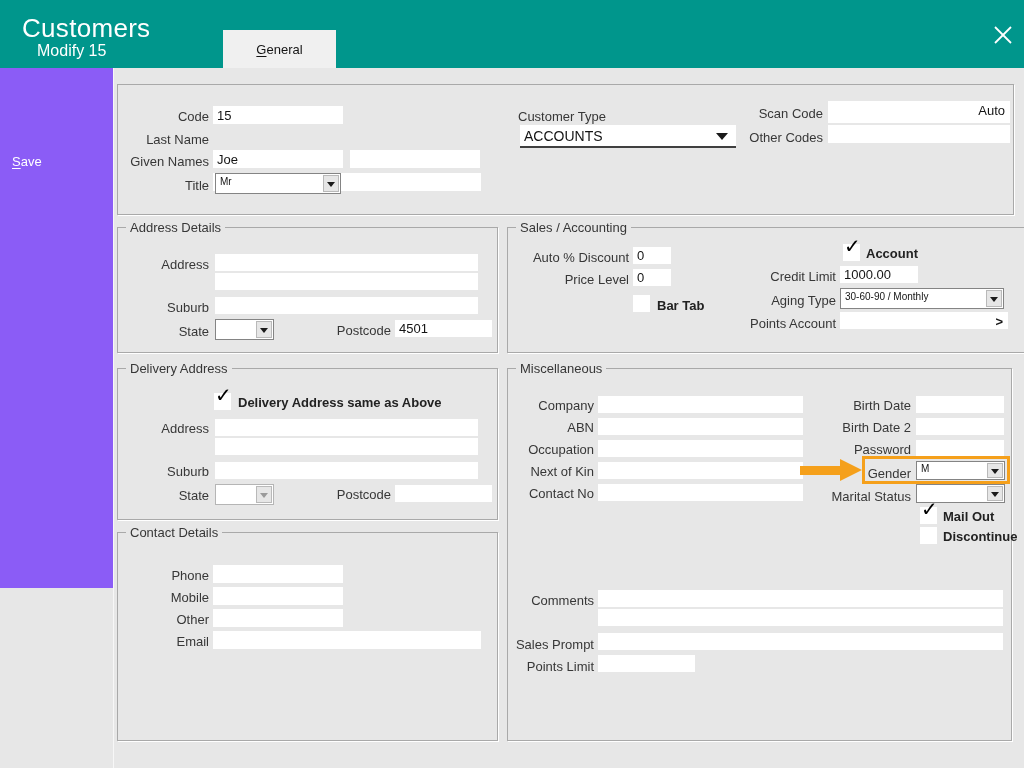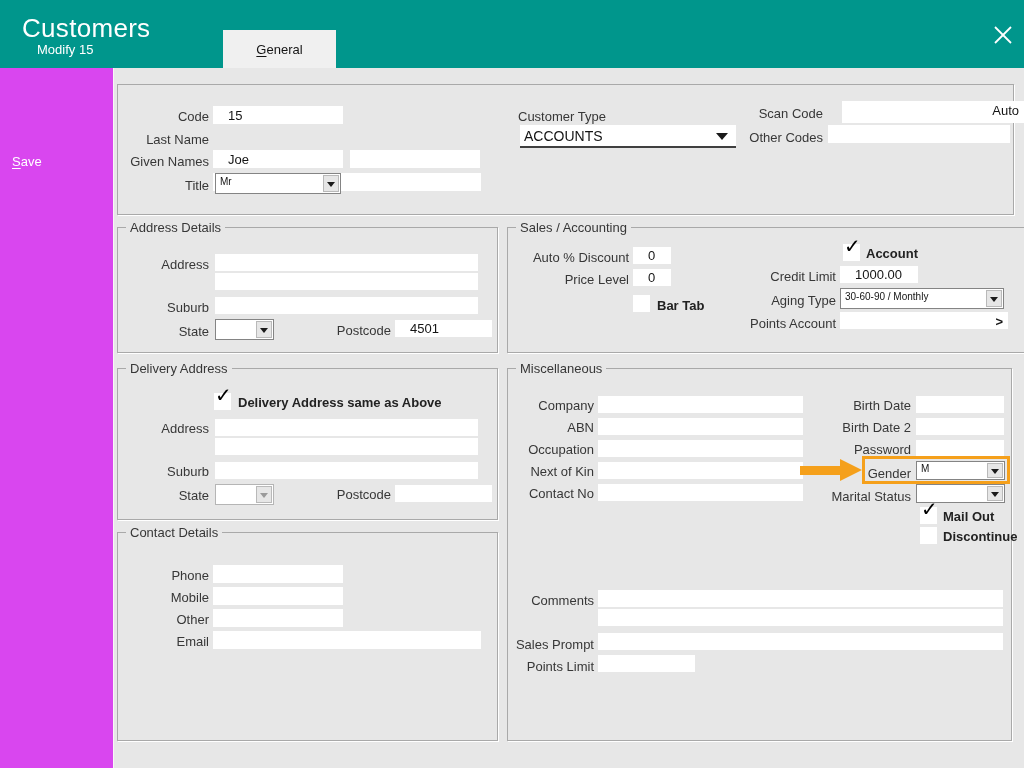--- a/index.html
+++ b/index.html
@@ -3,44 +3,44 @@
 <meta charset="utf-8">
 <style>
   * { margin:0; padding:0; box-sizing:border-box; }
   html,body { width:1024px; height:768px; }
   body { font-family:"Liberation Sans", sans-serif; }
   #app { position:relative; width:1024px; height:768px; background:#E7E7E7; overflow:hidden; }
 
   
   .header { position:absolute; left:0; top:0; width:1024px; height:68px; background:#00968C; }
   .win-title { position:absolute; left:22px; top:13px; font-size:26px; color:#fff; letter-spacing:.3px; }
-  .win-subtitle { position:absolute; left:37px; top:42px; font-size:13px; color:#fff; }
+  .win-subtitle { position:absolute; left:37px; top:42px; font-size:16px; color:#fff; }
   .tab { position:absolute; top:30px; height:38px; display:flex; align-items:center; justify-content:center; font-size:13px; cursor:default; }
   .tab-active { left:223px; width:113px; background:#F0F0F0; color:#141414; }
   .tab-idle { left:336px; width:112px; background:transparent; color:#fff; }
   .close-btn { position:absolute; left:986px; top:20px; width:34px; height:30px; display:flex; align-items:center; justify-content:center; }
 
   
-  .sidebar { position:absolute; left:0; top:68px; width:113px; height:700px; background:#d946ef; }
+  .sidebar { position:absolute; left:0; top:68px; width:113px; height:520px; background:#8b5cf6; }
   .save-item { position:absolute; left:12px; top:86px; font-size:13px; color:#fff; }
 
   
   .content { position:absolute; left:113px; top:68px; width:911px; height:700px; background:#E7E7E7; border-left:1px solid #F7F7F7; }
 
   
   .grp { position:absolute; border:1px solid #A9A9A9; box-shadow:1px 1px 0 #FFFFFF; }
   .legend { position:absolute; top:-8px; left:8px; background:#E7E7E7; padding:0 4px; font-size:13px; color:#373737; line-height:15px; white-space:nowrap; }
 
   
   .lb { position:absolute; font-size:13px; color:#373737; text-align:right; white-space:nowrap; line-height:15px; }
   .lb-l { text-align:left; }
   .chklbl { position:absolute; font-size:13px; font-weight:600; color:#222; white-space:nowrap; line-height:15px; }
 
   
-  .in { position:absolute; border:0; outline:none; background:#fff; font-family:"Liberation Sans",sans-serif; font-size:13px; color:#141414; padding:0 15px; }
+  .in { position:absolute; border:0; outline:none; background:#fff; font-family:"Liberation Sans",sans-serif; font-size:13px; color:#141414; padding:0 4px; }
   .fldwrap { position:absolute; background:#fff; }
   .fldwrap .in { left:0; top:0; width:100%; height:100%; background:transparent; }
   .suffix { position:absolute; right:5px; top:2px; font-size:13px; color:#141414; }
   .suffix-btn { font-weight:600; }
 
   
   .combo { position:absolute; background:#fff; border:1px solid #848484; }
   .cval { position:absolute; left:4px; top:2px; font-size:10px; color:#141414; white-space:nowrap; }
   .cbtn { position:absolute; right:1px; top:1px; bottom:1px; width:16px; background:#E6E6E6; border:1px solid #B9B9B9; display:flex; align-items:center; justify-content:center; }
   .tri { width:0; height:0; border:4px solid transparent; border-top:5px solid #1a1a1a; margin-top:5px; }
@@ -104,21 +104,21 @@
   <div class="combo" style="left:215px;top:173px;width:126px;height:21px;">
     <span class="cval">Mr</span>
     <span class="cbtn">
         <i class="tri"></i>
       </span>
   </div>
   <div class="flatcombo" style="left:520px;top:125px;width:216px;height:23px;">
     <span class="cval">ACCOUNTS</span>
     <i class="ftri"></i>
   </div>
-  <div class="fldwrap" style="left:828px;top:101px;width:182px;height:22px;margin-left:14px;">
+  <div class="fldwrap" style="left:828px;top:101px;width:182px;height:22px;">
     <input class="in" value="" style="">
     <span class="suffix">Auto</span>
   </div>
   <input class="in" style="left: 828px; top: 125px; width: 182px; height: 18px;" value="">
 
   <div class="grp" style="left:117px;top:227px;width:381px;height:126px;">
     <span class="legend">Address Details</span>
     <div class="lb" style="left:-19px;top:29px;width:110px;">Address</div>
     <div class="lb" style="left:-19px;top:72px;width:110px;">Suburb</div>
     <div class="lb" style="left:-19px;top:96px;width:110px;">State</div>

